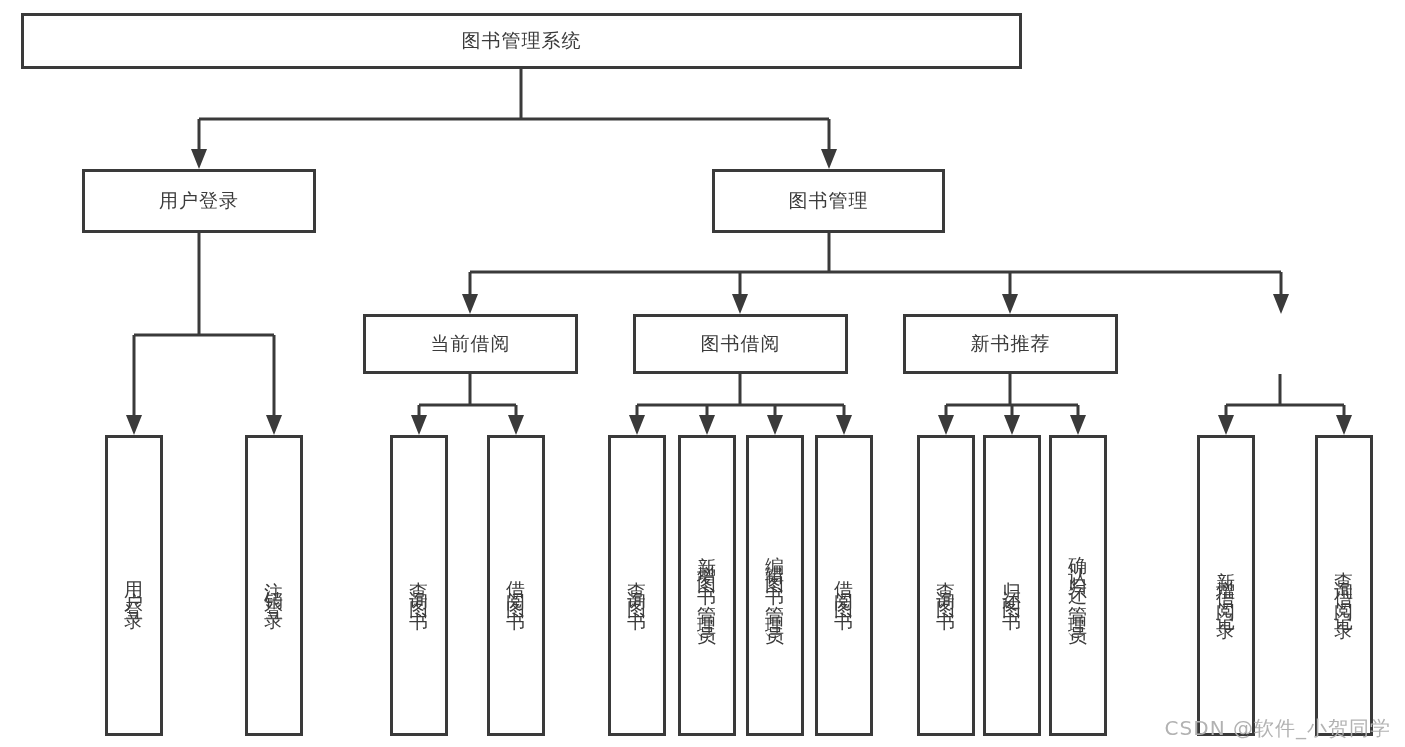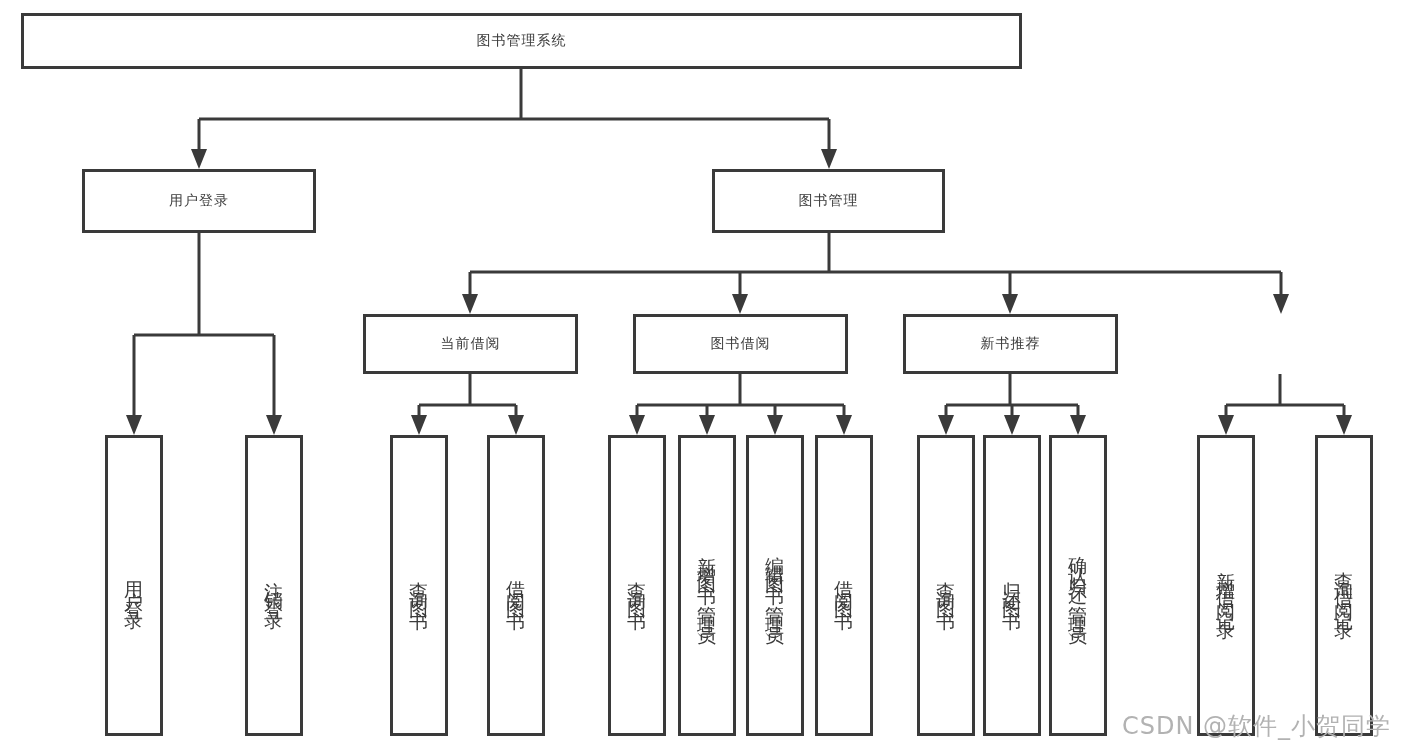--- a/index.html
+++ b/index.html
@@ -37,37 +37,37 @@
   .box {
     position: absolute;
     border: 3px solid var(--line);
     background: #ffffff;
     display: flex;
     align-items: center;
     justify-content: center;
     color: var(--text);
   }
   .h-box .lbl {
-    font-size: 14px;
+    font-size: 19px;
     letter-spacing: 1px;
     white-space: nowrap;
   }
   .v-box .vlbl {
     writing-mode: vertical-lr;
     text-orientation: mixed;
     font-size: 19px;
     line-height: 1;
     letter-spacing: 10px;
     white-space: nowrap;
   }
   .watermark {
     position: absolute;
     right: 14px;
     bottom: 5px;
-    font-size: 24px;
+    font-size: 20px;
     color: var(--wm);
     letter-spacing: 1px;
     z-index: 5;
     white-space: nowrap;
   }
 </style>
 </head>
 <body>
 
 <div class="canvas">

